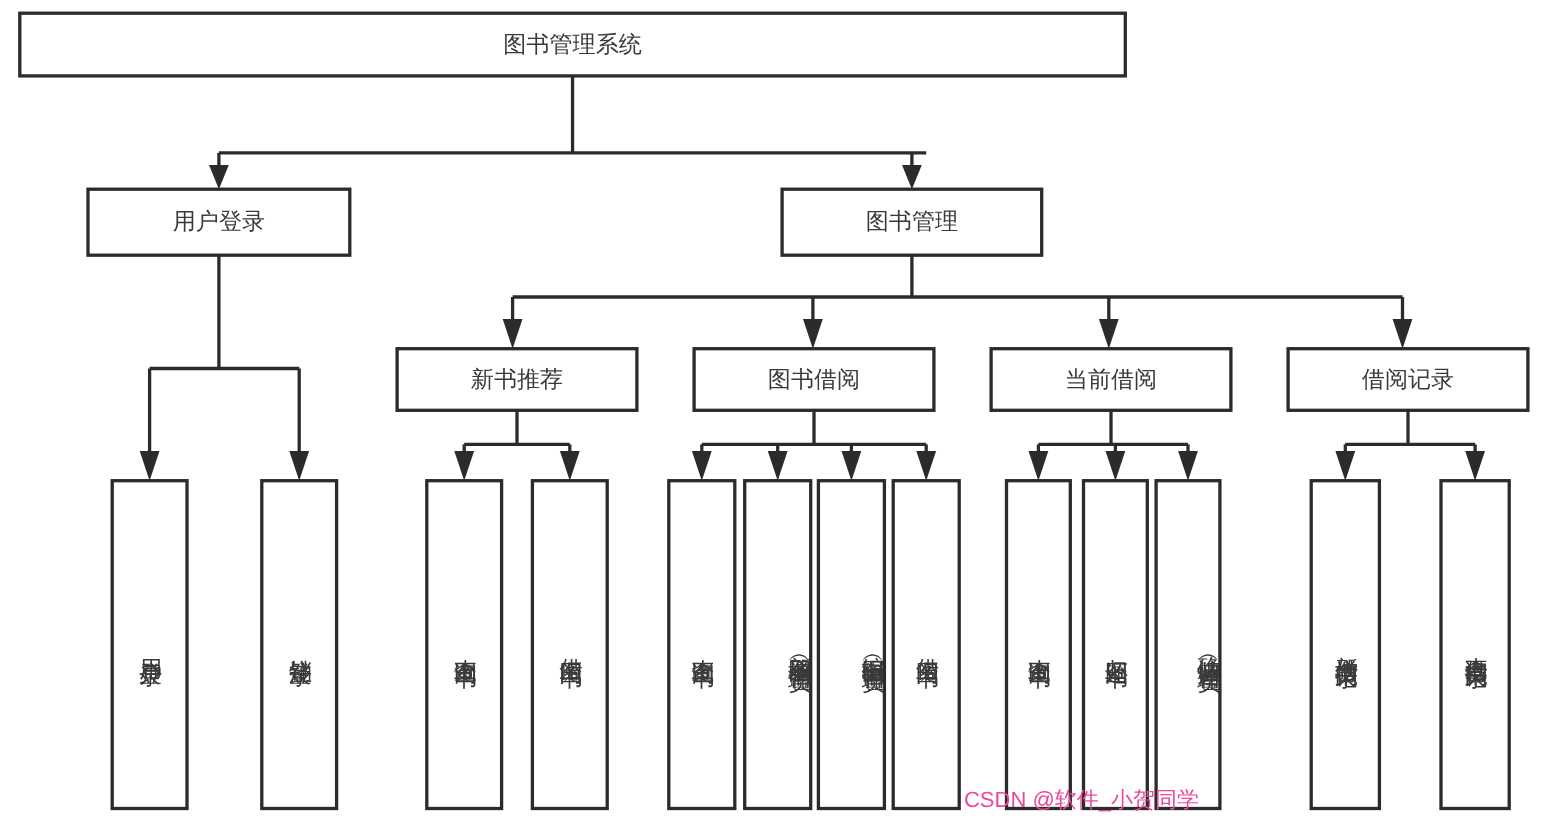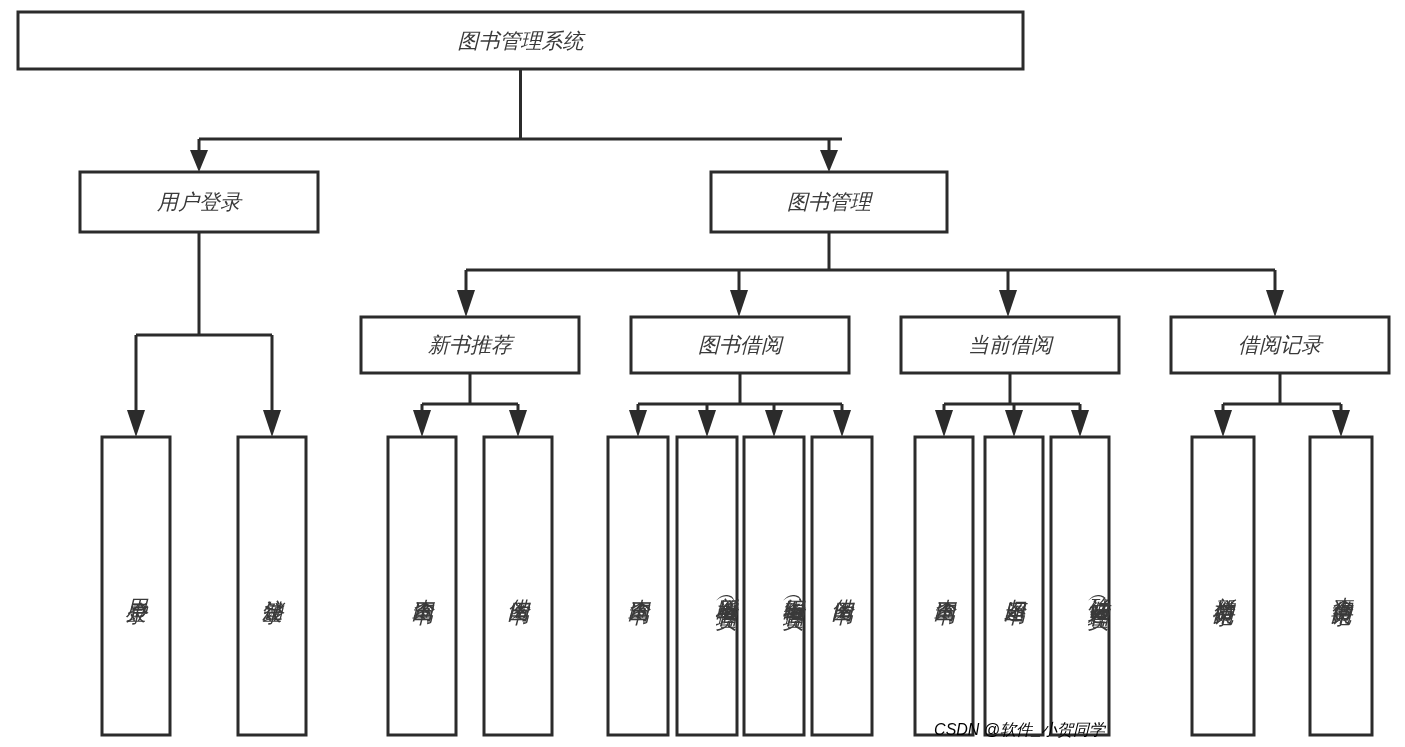--- a/index.html
+++ b/index.html
@@ -11,21 +11,20 @@
     width: 1405px;
     height: 747px;
     font-family: "Liberation Sans", "DejaVu Sans", sans-serif;
     overflow: hidden;
     position: relative;
   }
   #diagram-root {
     position: relative;
     width: 1112px;
     height: 747px;
-    font-style: italic;
   }
   svg.flow-canvas {
     position: absolute;
     top: 0;
     left: 0;
     width: 1405px;
     height: 747px;
   }
   .node-box {
     fill: #ffffff;
@@ -57,25 +56,25 @@
     font-size: 21px;
     line-height: 1.06;
     color: #3a3a3a;
     letter-spacing: 2px;
     white-space: nowrap;
     text-align: center;
     pointer-events: none;
   }
   .watermark {
     position: absolute;
-    right: 7px;
+    right: 22px;
     bottom: 6px;
     font-family: "Liberation Sans", "DejaVu Sans", sans-serif;
-    font-size: 16px;
-    color: #000000;
+    font-size: 20px;
+    color: #ec4899;
     white-space: nowrap;
   }
 </style>
 </head>
 <body>
 
 <div id="diagram-root">
 
   <svg class="flow-canvas" viewBox="0 0 1405 747">
 

